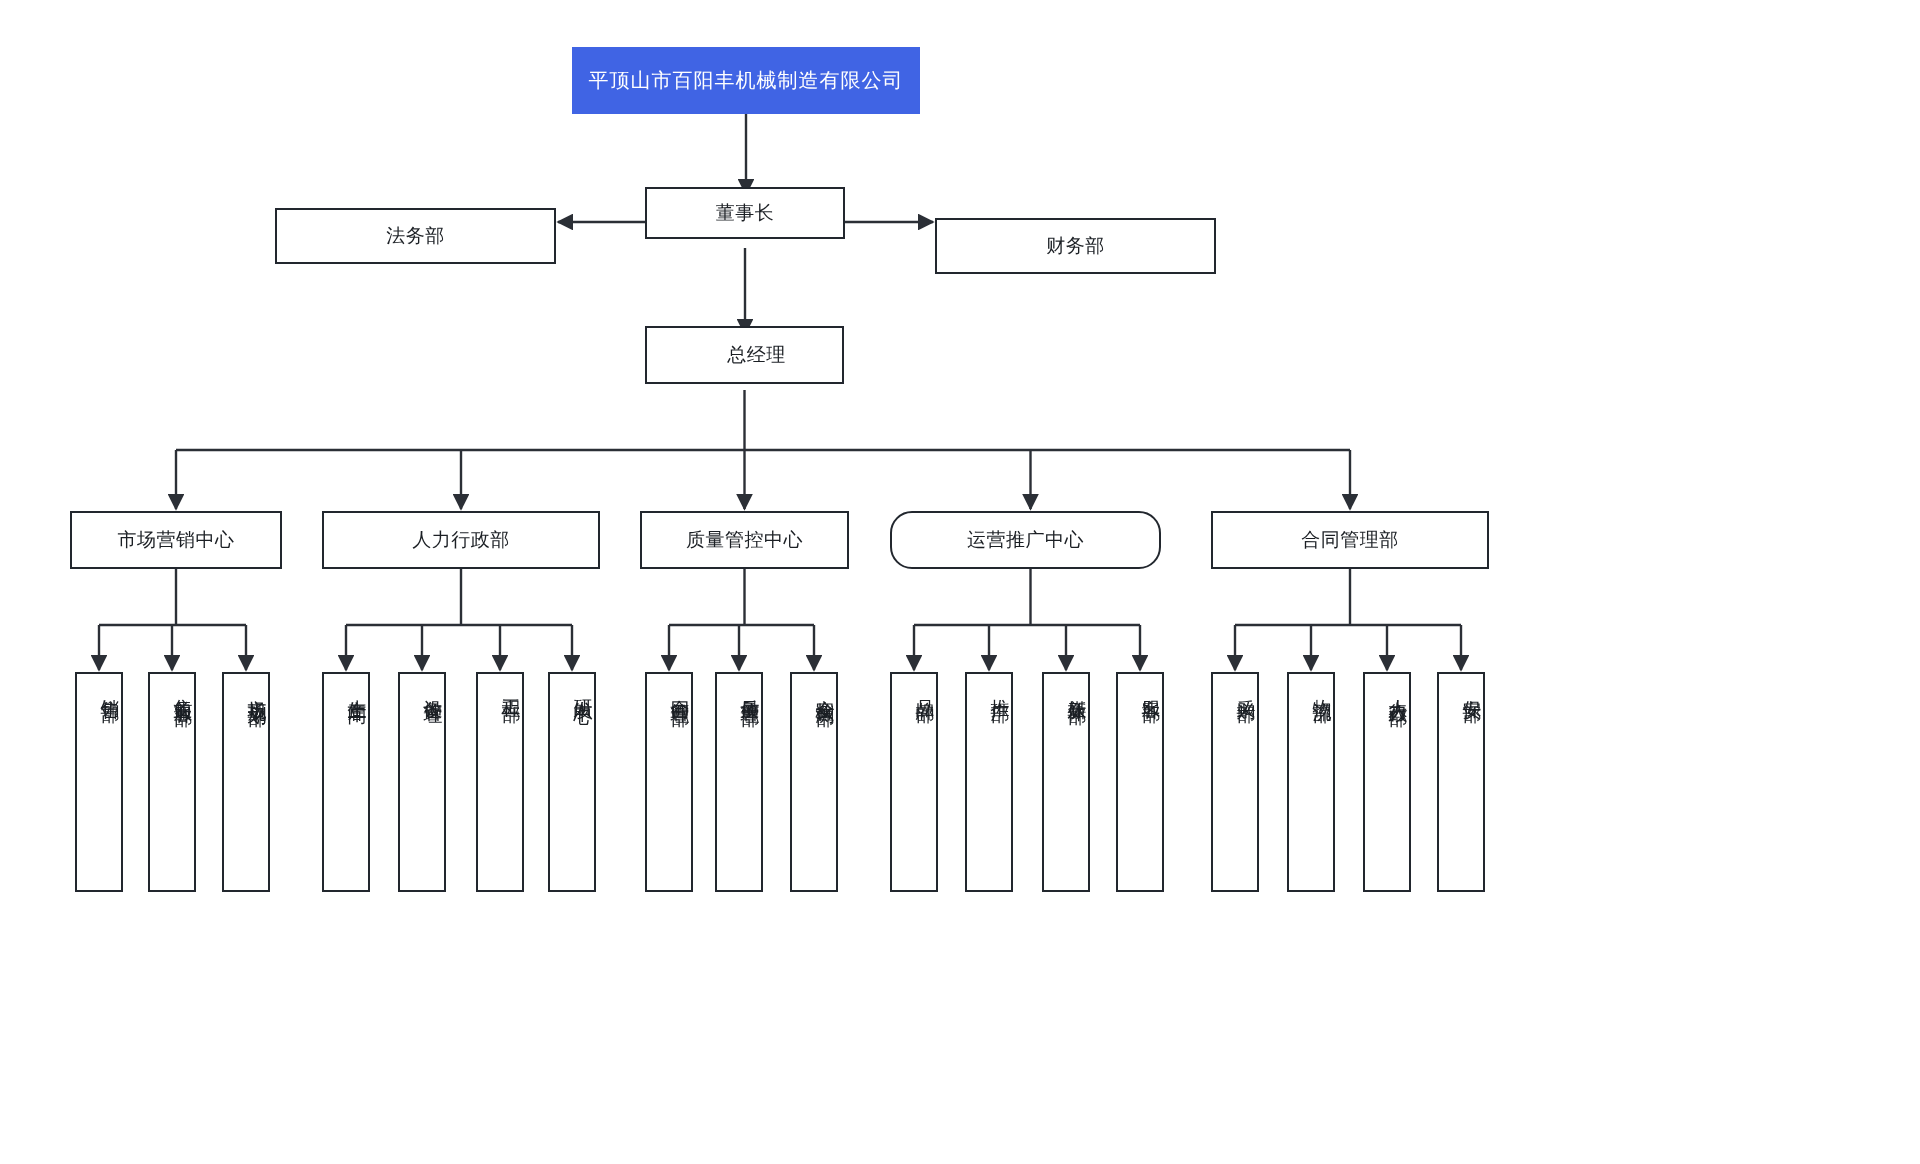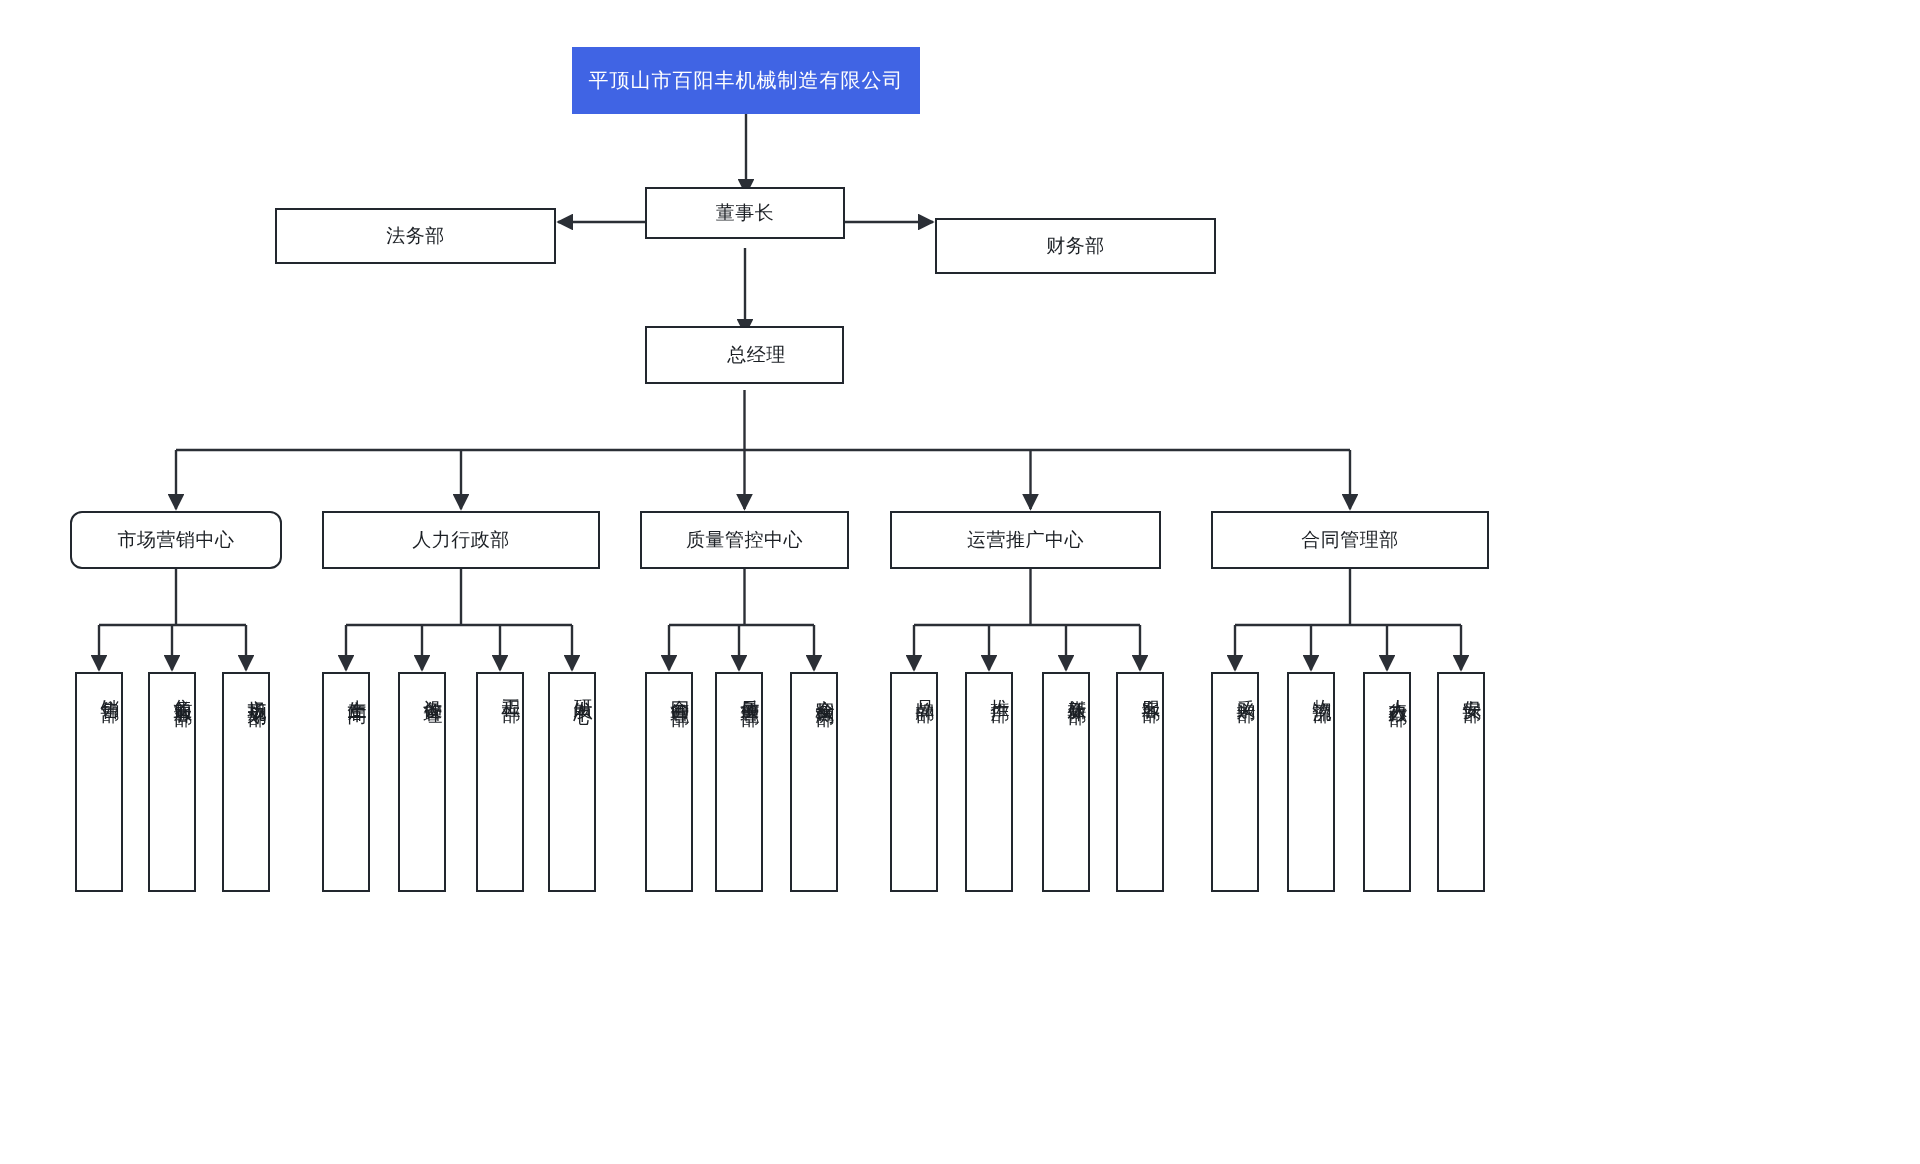--- a/index.html
+++ b/index.html
@@ -100,21 +100,21 @@
         <path d="M 1387 625 L 1387 670" marker-end="url(#arrow)"></path>
         <path d="M 1461 625 L 1461 670" marker-end="url(#arrow)"></path>
       </g>
   </svg>
   <div id="nodes">
       <div class="node root" style="left: 572px; top: 47px; width: 348px; height: 67px;">平顶山市百阳丰机械制造有限公司</div>
       <div class="node exec" style="left: 645px; top: 187px; width: 200px; height: 52px;">董事长</div>
       <div class="node exec" style="left: 275px; top: 208px; width: 281px; height: 56px;">法务部</div>
       <div class="node exec" style="left: 935px; top: 194px; width: 281px; height: 56px; margin-top: 24px;">财务部</div>
       <div class="node exec" style="left: 645px; top: 326px; width: 199px; height: 58px; padding-left: 24px;">总经理</div>
-      <div class="node center" style="left: 70px; top: 511px; width: 212px; height: 58px; border-radius: 12px;">市场营销中心</div>
+      <div class="node center" style="left: 70px; top: 511px; width: 212px; height: 58px;">市场营销中心</div>
       <div class="node leaf" style="left: 75px; top: 672px; width: 48px; height: 220px;">
         <span class="leafwrap">销售部</span>
       </div>
       <div class="node leaf" style="left: 148px; top: 672px; width: 48px; height: 220px;">
         <span class="leafwrap">售前客服部</span>
       </div>
       <div class="node leaf" style="left: 222px; top: 672px; width: 48px; height: 220px;">
         <span class="leafwrap">市场规划部</span>
       </div>
       <div class="node center" style="left: 322px; top: 511px; width: 278px; height: 58px;">人力行政部</div>
@@ -133,21 +133,21 @@
       <div class="node center" style="left: 640px; top: 511px; width: 209px; height: 58px;">质量管控中心</div>
       <div class="node leaf" style="left: 645px; top: 672px; width: 48px; height: 220px;">
         <span class="leafwrap">合同管理部</span>
       </div>
       <div class="node leaf" style="left: 715px; top: 672px; width: 48px; height: 220px;">
         <span class="leafwrap">质量管理部</span>
       </div>
       <div class="node leaf" style="left: 790px; top: 672px; width: 48px; height: 220px;">
         <span class="leafwrap">安全检测部</span>
       </div>
-      <div class="node center" style="left: 890px; top: 511px; width: 271px; height: 58px;">运营推广中心</div>
+      <div class="node center" style="left: 890px; top: 511px; width: 271px; height: 58px; border-radius: 22px;">运营推广中心</div>
       <div class="node leaf" style="left: 890px; top: 672px; width: 48px; height: 220px;">
         <span class="leafwrap">品牌部</span>
       </div>
       <div class="node leaf" style="left: 965px; top: 672px; width: 48px; height: 220px;">
         <span class="leafwrap">推广部</span>
       </div>
       <div class="node leaf" style="left: 1042px; top: 672px; width: 48px; height: 220px;">
         <span class="leafwrap">新媒体部</span>
       </div>
       <div class="node leaf" style="left: 1116px; top: 672px; width: 48px; height: 220px;">

